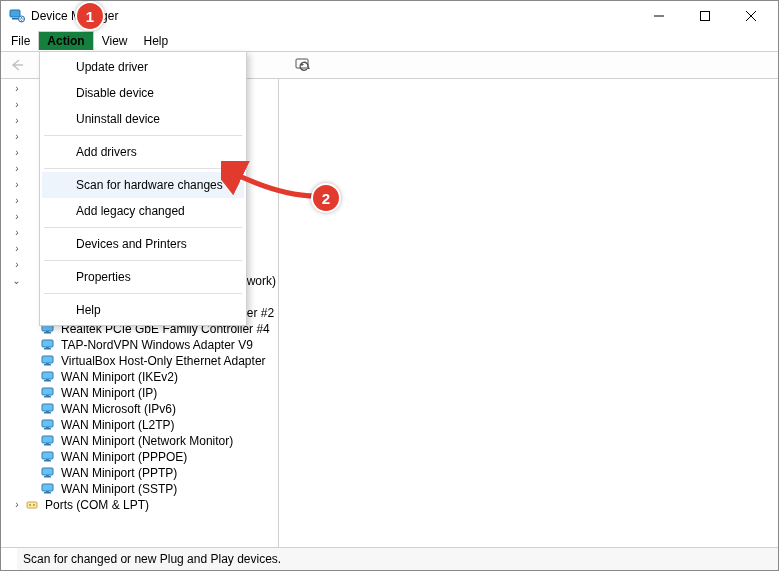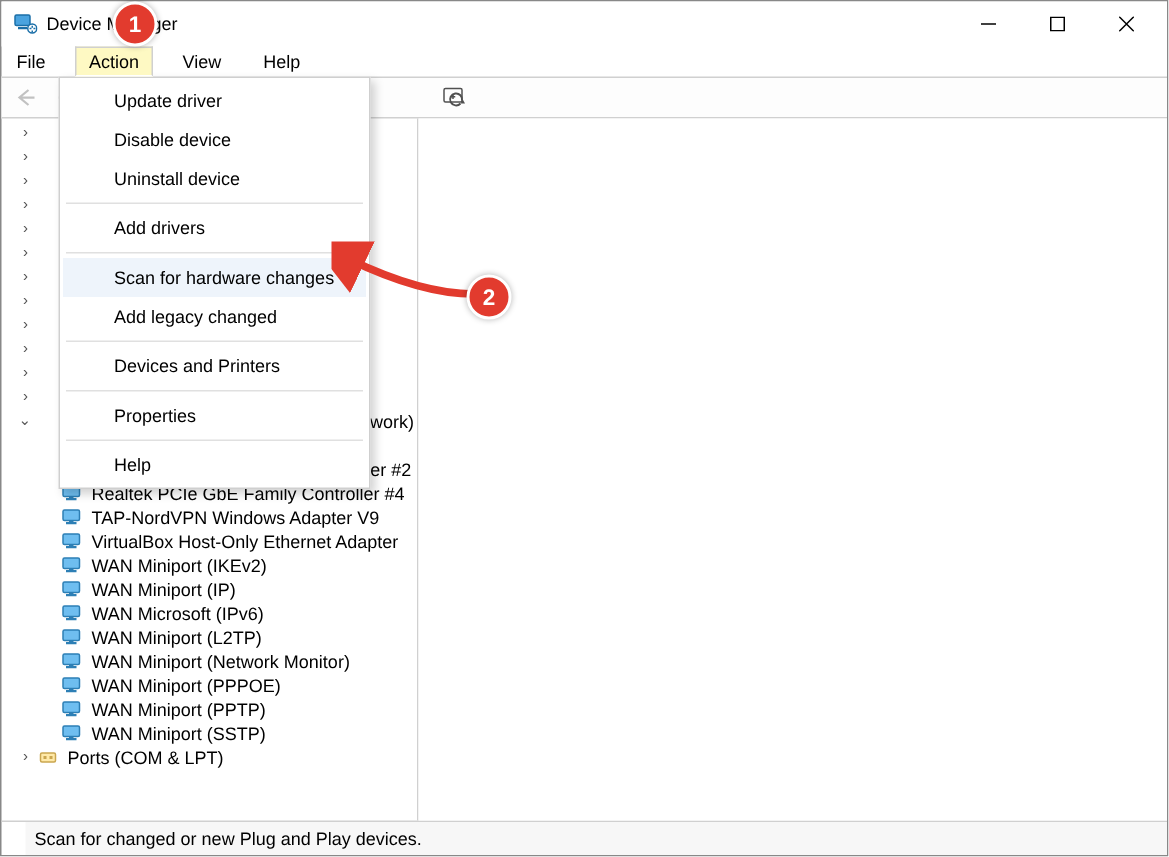--- a/index.html
+++ b/index.html
@@ -35,31 +35,30 @@
   .win-btn {
     width: 46px; height: 30px;
     display: flex; align-items: center; justify-content: center;
     font-size: 10px; cursor: default;
   }
   
   .menubar {
     height: 20px; display: flex; align-items: stretch;
     padding: 0 0 0 2px;
     border-bottom: 0;
-    gap: 12px;
   }
   .menu-item {
     padding: 2px 8px; cursor: default;
     display: flex; align-items: center;
   }
   .menu-item.open {
-    background: #fef9c3;
+    background: #15803d;
     border: 1px solid #d0d0d0;
     border-bottom: 1px solid #fff;
-    position: relative; z-index: 11;
+    position: relative; z-index: 11; font-weight: bold;
   }
   
   .toolbar {
     height: 28px;
     border-top: 1px solid #d0d0d0;
     border-bottom: 1px solid #d0d0d0;
     display: flex; align-items: center;
     gap: 4px; padding: 0 4px;
     background: #fdfdfd;
   }

